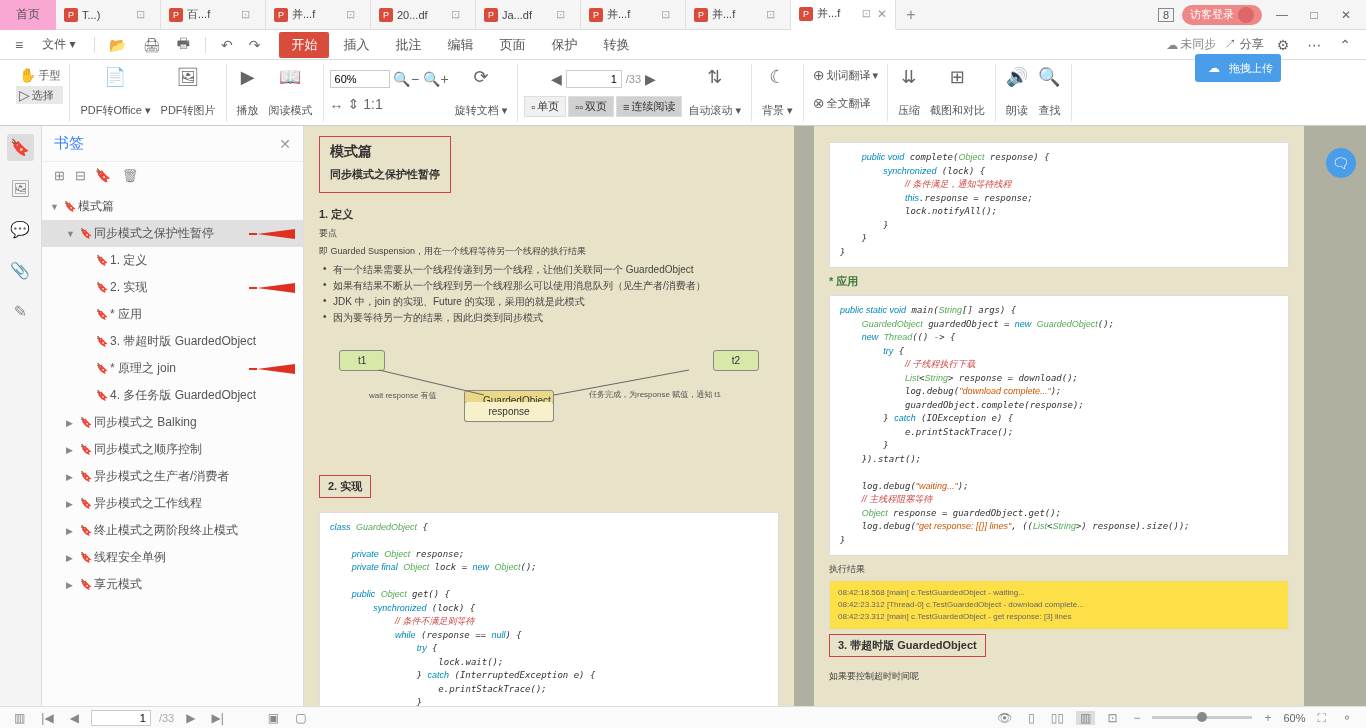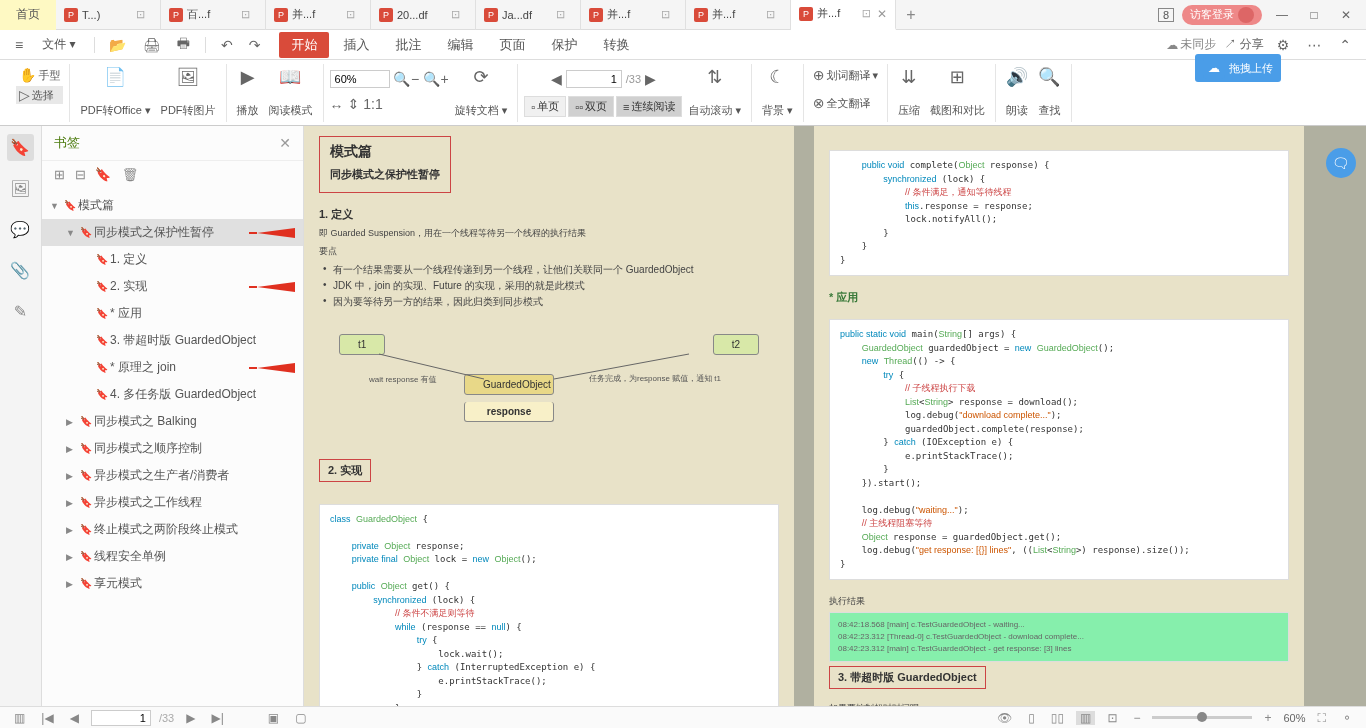--- a/index.html
+++ b/index.html
@@ -1,18 +1,18 @@
 <!DOCTYPE html>
 <html><head>
 <meta charset="utf-8">
 <style>
 * { margin: 0; padding: 0; box-sizing: border-box; font-family: "Microsoft YaHei", Arial, sans-serif; }
 body { width: 1366px; height: 728px; overflow: hidden; background: #fff; font-size: 12px; color: #333; }
 .titlebar { height: 30px; background: #f5f5f5; display: flex; align-items: center; border-bottom: 1px solid #ddd; }
-.home-tab { height: 30px; padding: 0 16px; display: flex; align-items: center; font-size: 12px; color: #555; background: #fef9c3; }
+.home-tab { height: 30px; padding: 0 16px; display: flex; align-items: center; font-size: 12px; color: #555; background: #f9a8d4; }
 .doc-tab { height: 30px; display: flex; align-items: center; padding: 0 6px 0 8px; gap: 4px; font-size: 11px; color: #444; min-width: 105px; border-right: 1px solid #e0e0e0; }
 .doc-tab.active { background: #fff; border-bottom: 2px solid #fff; margin-bottom: -1px; }
 .doc-icon { width: 14px; height: 14px; background: #d94b3a; color: #fff; display: flex; align-items: center; justify-content: center; font-size: 9px; border-radius: 2px; }
 .doc-label { flex: 1; white-space: nowrap; overflow: hidden; text-overflow: ellipsis; max-width: 50px; }
 .tab-close { color: #999; font-size: 12px; padding: 0 2px; }
 .tab-dup { color: #aaa; font-size: 11px; }
 .tab-new { width: 30px; display: flex; align-items: center; justify-content: center; color: #888; font-size: 16px; }
 .tb-right { margin-left: auto; display: flex; align-items: center; gap: 8px; padding-right: 8px; }
 .badge-num { border: 1px solid #888; padding: 0 4px; font-size: 11px; color: #555; }
 .login-btn { background: #e88; color: #fff; padding: 2px 8px; border-radius: 10px; font-size: 11px; display: flex; align-items: center; gap: 4px; }
@@ -46,21 +46,21 @@
 .view-btn.active { background: #d0d0d0; }
 .tool-col { display: flex; flex-direction: column; gap: 2px; padding-top: 2px; }
 
 .workspace { display: flex; height: 580px; }
 .leftbar { width: 42px; background: #f4f4f4; border-right: 1px solid #ddd; display: flex; flex-direction: column; align-items: center; padding-top: 8px; gap: 14px; }
 .lb-icon { font-size: 16px; color: #888; padding: 4px; }
 .lb-icon.active { background: #ddd; color: #555; border-radius: 3px; }
 
 .bookmarks { width: 262px; background: #fcfcfc; border-right: 1px solid #ddd; display: flex; flex-direction: column; }
 .bm-header { display: flex; align-items: center; padding: 8px 12px; border-bottom: 1px solid #eee; }
-.bm-title { flex: 1; font-size: 13px; color: #4d7c0f; }
+.bm-title { flex: 1; font-size: 15px; color: #3b82f6; }
 .bm-close { color: #999; font-size: 14px; }
 .bm-tools { display: flex; gap: 10px; padding: 6px 12px; color: #888; font-size: 13px; }
 .bm-tree { flex: 1; overflow: auto; padding: 4px 0; }
 .bm-node { display: flex; align-items: center; padding: 5px 8px; font-size: 12px; color: #555; gap: 4px; cursor: pointer; position: relative; }
 .bm-node.lvl0 { padding-left: 8px; }
 .bm-node.lvl1 { padding-left: 24px; }
 .bm-node.lvl2 { padding-left: 40px; }
 .bm-node.selected { background: #e0e0e0; }
 .bm-arrow { width: 10px; font-size: 9px; color: #888; }
 .bm-mark { width: 10px; font-size: 10px; color: #888; }
@@ -72,28 +72,28 @@
 .page.left { margin-left: 0; }
 .box-red { border: 1px solid #c44; padding: 6px 10px; display: inline-block; margin-bottom: 8px; }
 .h1 { font-weight: bold; font-size: 14px; color: #333; margin-bottom: 6px; }
 .h2 { font-weight: bold; font-size: 11px; color: #333; margin: 6px 0 4px; }
 .ptext { font-size: 9px; color: #444; margin: 4px 0; line-height: 1.6; }
 .bullet { font-size: 10px; color: #444; margin: 2px 0 2px 14px; position: relative; }
 .bullet::before { content: '•'; position: absolute; left: -10px; }
 .diagram { margin: 25px 0; height: 100px; position: relative; }
 .dbox { position: absolute; border: 1px solid #888; background: #d8e8a8; padding: 4px 18px; font-size: 10px; border-radius: 3px; }
 .dbox.center { background: #e8d888; left: 145px; top: 40px; text-align: center; width: 90px; }
-.dbox.sub { background: #f8f0c8; top: 68px; border-top: none; font-weight: bold; }
+.dbox.sub { background: #f8f0c8; top: 52px; border-top: none; }
 .dtext { position: absolute; font-size: 8px; color: #555; }
-.code-block { background: #fff; border: 1px solid #ddd; padding: 8px 10px; font-family: monospace; font-size: 9px; line-height: 1.5; white-space: pre; margin: 14px 0; overflow: hidden; }
+.code-block { background: #fff; border: 1px solid #ddd; padding: 8px 10px; font-family: monospace; font-size: 9px; line-height: 1.5; white-space: pre; margin: 6px 0; overflow: hidden; font-style: italic; }
 .kw { color: #08b; }
 .str { color: #c50; }
 .cmt { color: #c44; }
 .cls { color: #5a5; }
-.output-block { background: #86efac; border: 1px solid #ddd; padding: 6px 8px; font-family: monospace; font-size: 8px; color: #666; margin: 4px 0; white-space: pre; line-height: 1.5; }
+.output-block { background: #fde047; border: 1px solid #ddd; padding: 6px 8px; font-family: monospace; font-size: 8px; color: #666; margin: 4px 0; white-space: pre; line-height: 1.5; }
 .float-icon { position: absolute; right: 10px; top: 22px; width: 30px; height: 30px; background: #4a9de8; border-radius: 50%; display: flex; align-items: center; justify-content: center; color: #fff; font-size: 14px; }
 
 .statusbar { height: 22px; border-top: 1px solid #ddd; display: flex; align-items: center; padding: 0 10px; gap: 8px; font-size: 11px; color: #666; background: #fafafa; }
 .sb-input { border: 1px solid #ccc; width: 60px; text-align: right; padding: 0 4px; font-size: 11px; height: 16px; }
 .sb-sep { flex: 1; }
 .sb-icon { padding: 0 4px; color: #888; font-size: 12px; }
 .sb-icon.active { background: #ddd; }
 .slider { width: 100px; height: 3px; background: #ccc; position: relative; }
 .slider-thumb { position: absolute; left: 45%; top: -4px; width: 10px; height: 10px; background: #888; border-radius: 50%; }
 </style>
@@ -418,23 +418,24 @@
 
   <div class="content">
     <div class="float-icon">🗨</div>
 
     <div class="page left">
       <div class="box-red">
         <div class="h1">模式篇</div>
         <div class="h2">同步模式之保护性暂停</div>
       </div>
       <div class="h2">1. 定义</div>
+      <div class="ptext">要点</div>
       <div class="ptext">即 Guarded Suspension，用在一个线程等待另一个线程的执行结果</div>
-      <div class="ptext">要点</div>
       <div class="bullet">有一个结果需要从一个线程传递到另一个线程，让他们关联同一个 GuardedObject</div>
+      <div class="bullet">如果有结果不断从一个线程到另一个线程那么可以使用消息队列（见生产者/消费者）</div>
       <div class="bullet">JDK 中，join 的实现、Future 的实现，采用的就是此模式</div>
       <div class="bullet">因为要等待另一方的结果，因此归类到同步模式</div>
       <div class="diagram">
         <div class="dbox" style="left:20px;top:0;">t1</div>
         <div class="dbox" style="right:20px;top:0;">t2</div>
         <div class="dtext" style="left:50px;top:40px;">wait response 有值</div>
         <div class="dtext" style="right:40px;top:39px;width:150px;">任务完成，为response 赋值，通知 t1</div>
         <div class="dbox center">GuardedObject</div>
         <div class="dbox center sub" style="background:#f8f0c8;">response</div>
         <svg style="position:absolute;left:0;top:0;width:100%;height:100%;pointer-events:none;">

